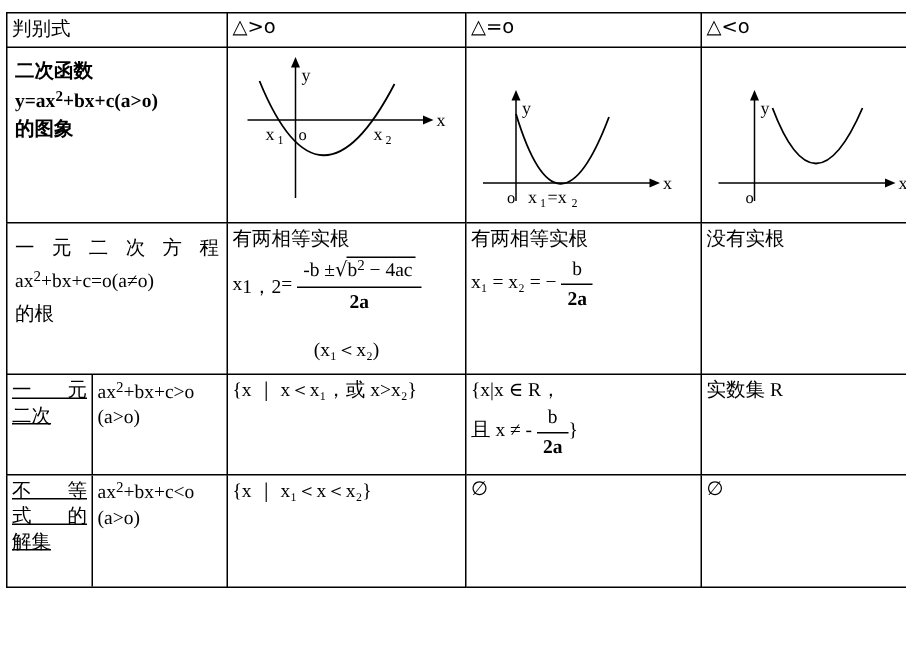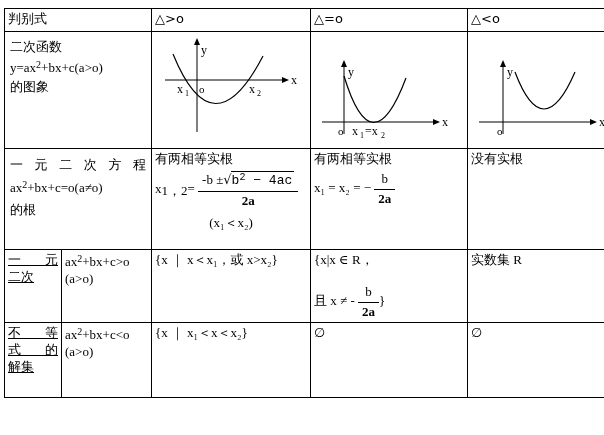--- a/index.html
+++ b/index.html
@@ -101,42 +101,41 @@
   table.inner td.left-lab {
     width: 50px;
     border-right: 1px solid #000000;
     text-decoration: underline;
   }
   .sqrt-box {
     display: inline-block;
     border-top: 1px solid #000;
     padding: 0 2px 0 1px;
     margin-left: -1px;
-    font-family: Liberation Mono, monospace;
   }
   .nowrap { white-space: nowrap; }
   .emptyset { font-family: "DejaVu Sans", sans-serif; font-size: 14px; }
 </style>
 </head>
 <body>
 
 <div id="page">
   <table class="main">
     <tbody>
 
       <tr class="row-head">
         <td class="col-label hdr">判别式</td>
         <td class="col-a delta">△&gt;o</td>
         <td class="col-b delta">△=o</td>
         <td class="col-c delta">△&lt;o</td>
       </tr>
 
       <tr class="row-graph">
         <td class="col-label">
-          <div style="padding:3px 2px; font-size:13px; line-height:1.5;">
+          <div style="padding:3px 2px; font-size:13px; line-height:1.5;font-weight:bold;">
             <div>二次函数</div>
             <div><span>y=ax</span><span class="sup">2</span><span>+bx+c(a&gt;o)</span></div>
             <div>的图象</div>
           </div>
         </td>
 
         <td class="col-a">
           <div class="graphcell">
             <svg class="graph" width="152" height="112" viewBox="0 0 152 112">
 
@@ -208,21 +207,21 @@
             <span class="nowrap">
               <span>x</span><span class="sub">1，2</span><span>=</span>
             </span>
             <span class="frac">
               <span class="num">
                 <span>-b ±</span><span style="font-family:'DejaVu Sans',sans-serif;">√</span><span class="sqrt-box"><span>b</span><span class="sup">2</span> <span>− 4ac</span></span>
               </span>
               <span class="den">2a</span>
             </span>
           </div>
-          <div class="note" style="text-align:center; margin-top:6px;">(x₁＜x₂)</div>
+          <div class="note" style="text-align:center; margin-top:16px;">(x₁＜x₂)</div>
         </td>
 
         <td class="col-b">
           <div>有两相等实根</div>
           <div class="formula-wrap">
             <span class="nowrap">x₁ = x₂ = −</span>
             <span class="frac">
               <span class="num">b</span>
               <span class="den">2a</span>
             </span>
@@ -247,21 +246,21 @@
                 </td>
               </tr>
             </tbody>
           </table>
         </td>
 
         <td class="col-a">{x ｜ x＜x₁，或 x&gt;x₂}</td>
 
         <td class="col-b">
           <div>{x|x ∈ R，</div>
-          <div class="formula-wrap" style="margin-top:16px;">
+          <div class="formula-wrap" style="margin-top:2px;">
             <span class="nowrap">且 x ≠ -</span>
             <span class="frac">
               <span class="num">b</span>
               <span class="den">2a</span>
             </span><span>}</span>
           </div>
         </td>
 
         <td class="col-c">实数集 R</td>
       </tr>

